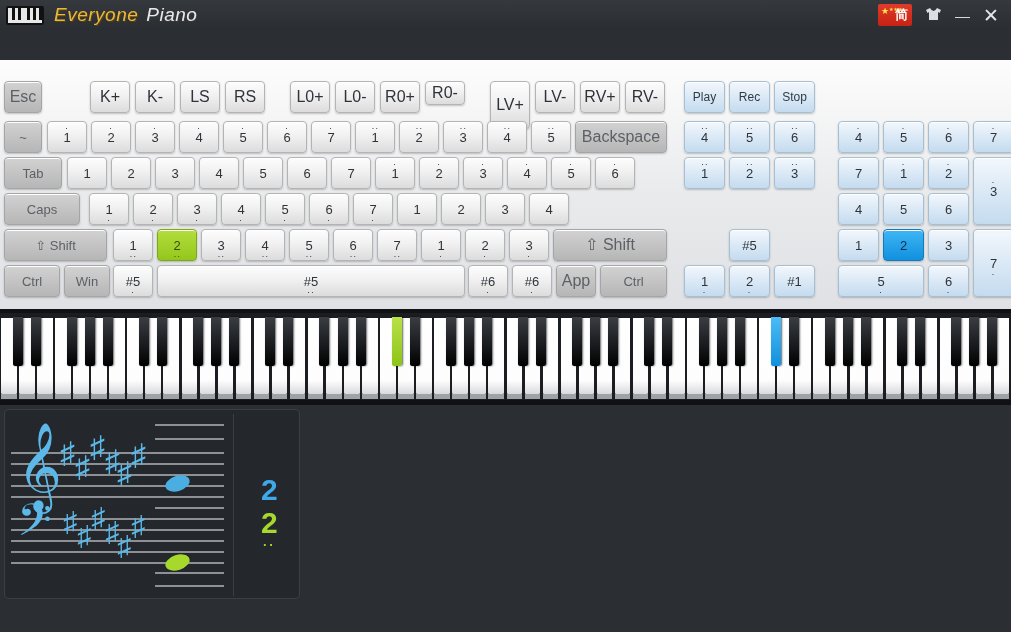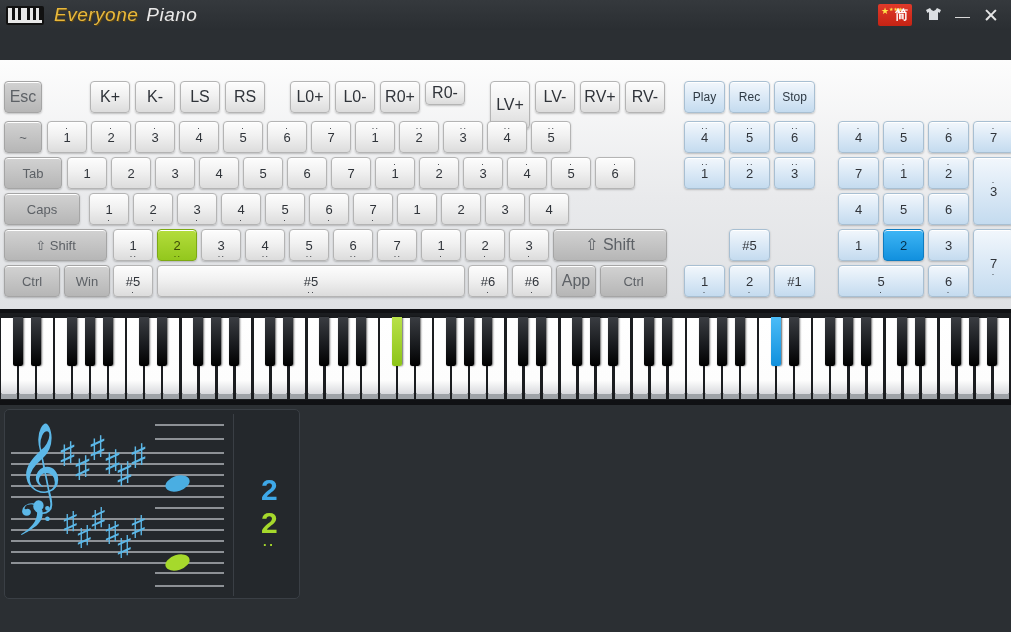--- a/index.html
+++ b/index.html
@@ -250,20 +250,23 @@
         <span class="lbl">2<span class="dots up">··</span></span>
       </div>
       <div class="key" style="left: 443px; top: 61px; width: 40px; height: 32px;">
         <span class="lbl">3<span class="dots up">··</span></span>
       </div>
       <div class="key" style="left: 487px; top: 61px; width: 40px; height: 32px;">
         <span class="lbl">4<span class="dots up">··</span></span>
       </div>
       <div class="key" style="left: 531px; top: 61px; width: 40px; height: 32px;">
         <span class="lbl">5<span class="dots up">··</span></span>
+      </div>
+      <div class="key mod fn" style="left: 575px; top: 61px; width: 92px; height: 32px;">
+        <span class="lbl">Backspace</span>
       </div>
       <div class="key mod" style="left: 4px; top: 97px; width: 58px; height: 32px;">
         <span class="lbl">Tab</span>
       </div>
       <div class="key" style="left: 67px; top: 97px; width: 40px; height: 32px;">
         <span class="lbl">1</span>
       </div>
       <div class="key" style="left: 111px; top: 97px; width: 40px; height: 32px;">
         <span class="lbl">2</span>
       </div>

